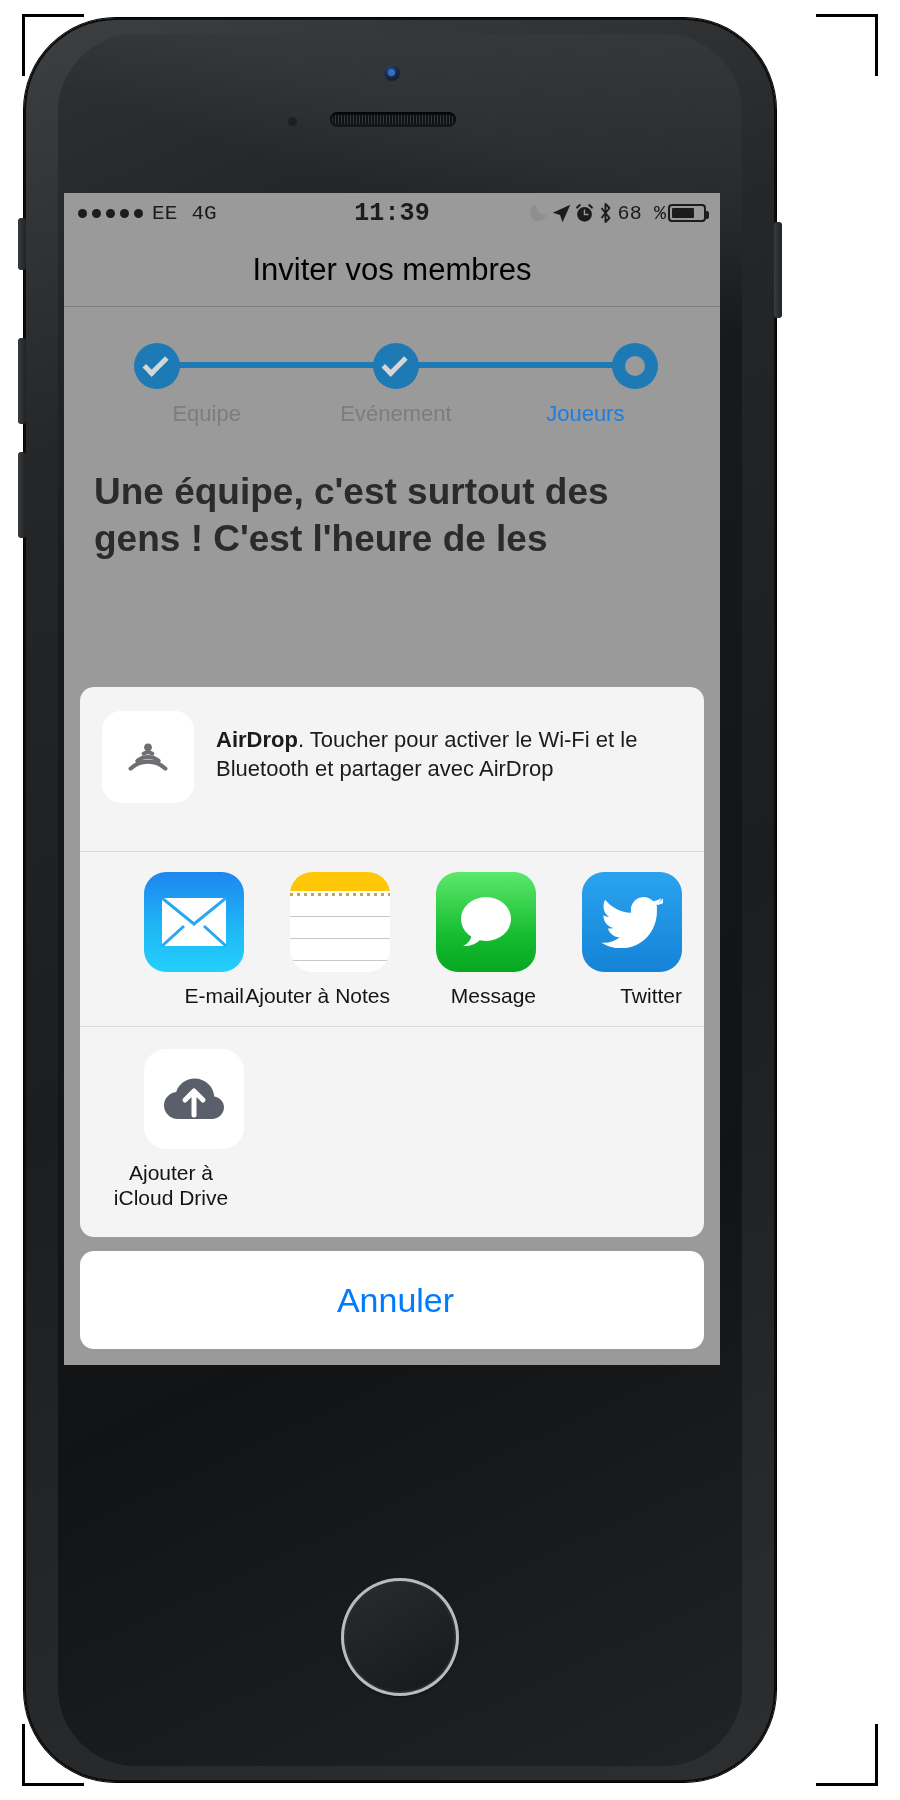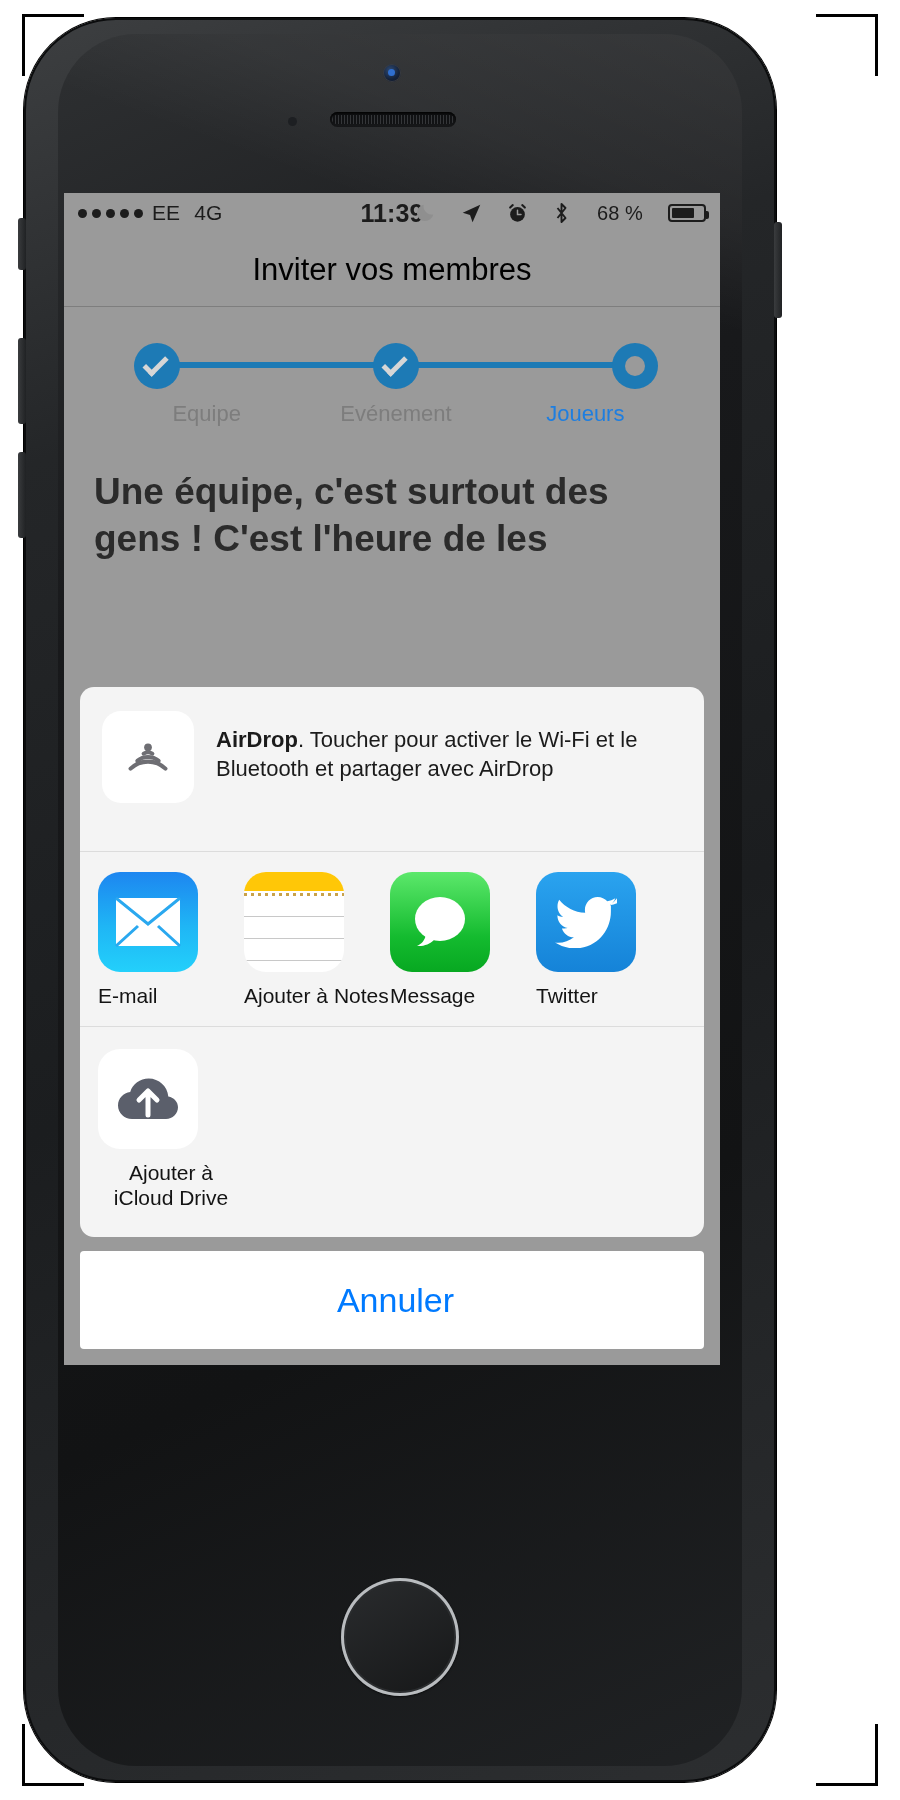--- a/index.html
+++ b/index.html
@@ -104,31 +104,32 @@
   }
 
   
   #status-bar {
     position: relative;
     height: 40px;
     display: flex; align-items: center;
     padding: 0 14px;
     font-size: 21px; color: #1c1c1c;
     letter-spacing: .1px;
+    font-family: Liberation Mono, monospace;
   }
   #signal-dots { display: flex; gap: 5px; align-items: center; margin-right: 9px; }
   .sig-dot { width: 9px; height: 9px; border-radius: 50%; background: #1c1c1c; }
   #carrier-name { margin-right: 14px; }
   #network-type { }
   #status-time {
     position: absolute; left: 0; right: 0; text-align: center;
     font-weight: bold; font-size: 25px; pointer-events: none;
   }
   #status-right {
-    margin-left: auto; display: flex; align-items: center; gap: 25px;
+    margin-left: auto; display: flex; align-items: center; gap: 2px;
     position: relative; z-index: 2;
   }
   .status-ico { display: inline-flex; align-items: center; }
   #battery-pct { font-size: 20px; margin-left: 2px; }
   #battery-shell {
     width: 38px; height: 18px; border: 2px solid #1c1c1c; border-radius: 4px;
     position: relative; display: inline-block;
   }
   #battery-fill {
     position: absolute; left: 2px; top: 2px; bottom: 2px; width: 66%;
@@ -214,21 +215,21 @@
     font-size: 22px; line-height: 1.32; color: #1b1b1b; padding-top: 14px;
   }
   #airdrop-text b { font-weight: bold; }
 
   
   #app-row {
     display: flex; gap: 0; padding: 20px 18px 18px 18px;
     border-bottom: 1px solid #dcdcdc; overflow: hidden;
   }
   .share-item {
-    flex: 0 0 146px; display: flex; flex-direction: column; align-items: flex-start;
+    flex: 0 0 146px; display: flex; flex-direction: column; align-items: flex-end;
   }
   .app-icon {
     width: 100px; height: 100px; border-radius: 22px; overflow: hidden;
     display: flex; align-items: center; justify-content: center; position: relative;
   }
   .share-label {
     margin-top: 12px; font-size: 21px; color: #141414; text-align: center; line-height: 1.18;
   }
 
   .ic-mail   { background: linear-gradient(180deg,#1d86f0 0%, #1fb6f5 55%, #23d0fb 100%); }
@@ -246,21 +247,21 @@
   #action-row {
     display: flex; padding: 22px 18px 26px 18px;
   }
   .action-icon {
     width: 100px; height: 100px; border-radius: 22px; background: #ffffff;
     display: flex; align-items: center; justify-content: center;
   }
 
   
   #cancel-button {
-    background: #ffffff; border-radius: 4px; height: 98px;
+    background: #ffffff; border-radius: 14px; height: 98px;
     display: flex; align-items: center; justify-content: center;
     font-size: 34px; color: #007aff; cursor: pointer; padding-left: 7px;
   }
 </style>
 </head>
 <body>
 
 <div class="crop-mark cm-tl-h"></div>
 <div class="crop-mark cm-tl-v"></div>
 <div class="crop-mark cm-tr-h"></div>

